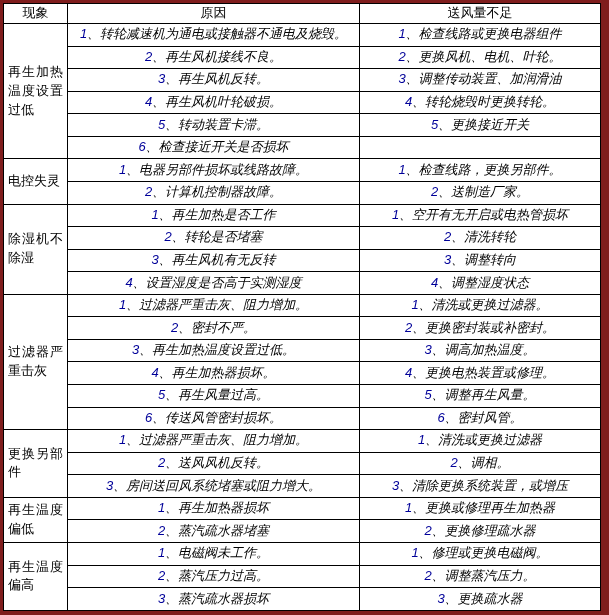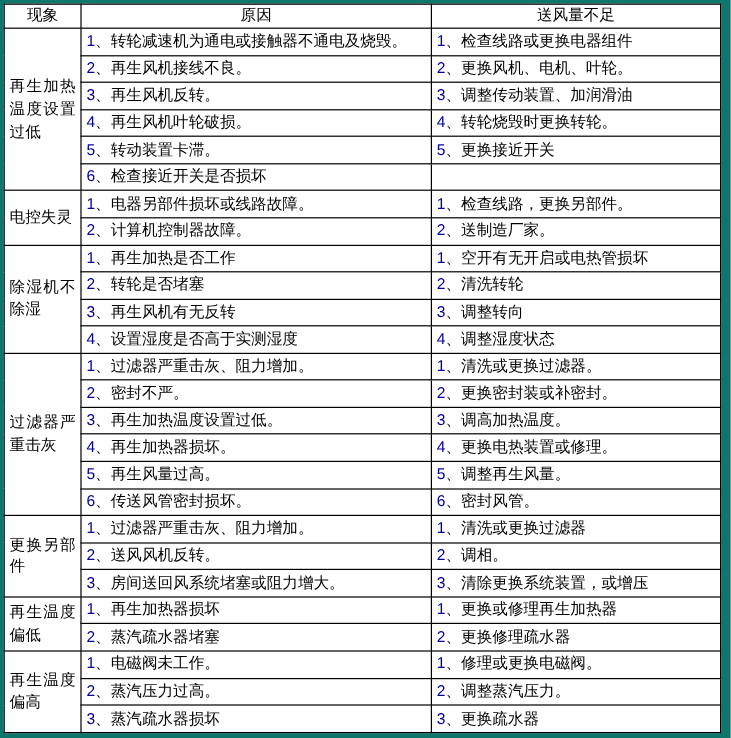--- a/index.html
+++ b/index.html
@@ -6,21 +6,21 @@
     margin: 0;
     padding: 0;
     background: #ffffff;
     width: 609px;
     height: 615px;
     font-family: "Liberation Sans", sans-serif;
   }
   .page {
     width: 609px;
     height: 615px;
-    background: #0f766e;
+    background: #7f1d1d;
     box-sizing: border-box;
     padding: 3px;
   }
   table.trouble {
     border-collapse: collapse;
     table-layout: fixed;
     width: 598px;
     height: 608px;
     background: #ffffff;
   }
@@ -42,22 +42,23 @@
     height: 19px;
   }
   table.trouble tbody tr { height: 22px; }
   td.phen {
     text-align: justify;
     text-justify: inter-character;
     padding: 0 8px;
     line-height: 1.6;
   }
   td.text-cell {
-    text-align: left;
+    text-align: center;
     white-space: nowrap;
+    font-style: italic;
   }
   .num { color: #000099; }
 </style>
 </head>
 <body>
 
 <div class="page">
   <table class="trouble">
     <colgroup>
       <col class="c-phen">

